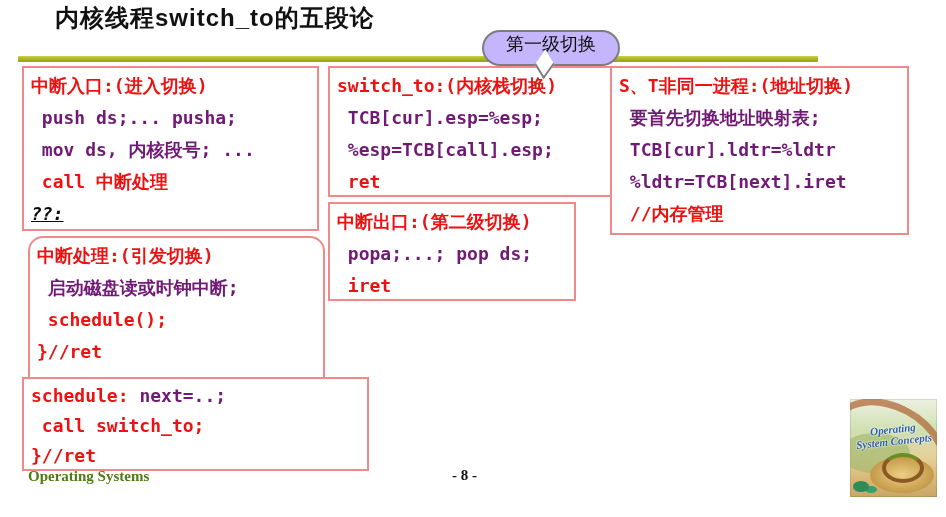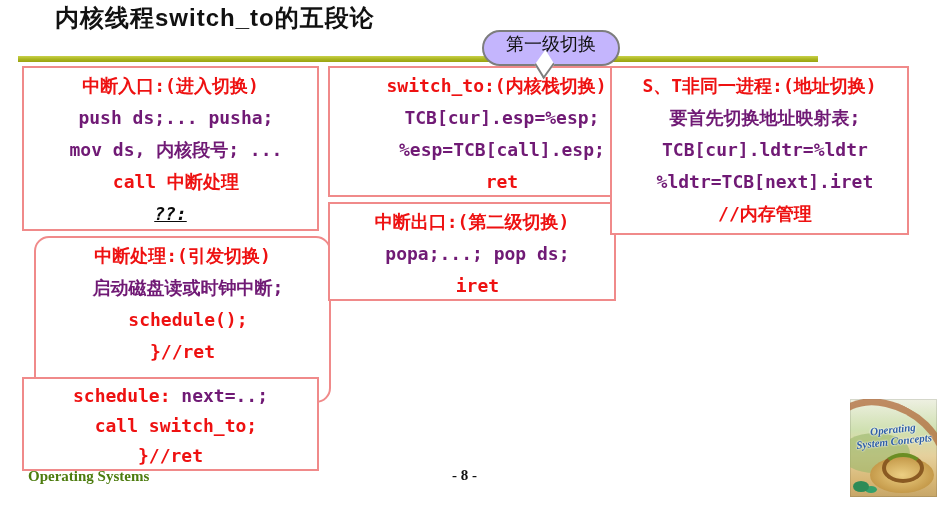--- a/index.html
+++ b/index.html
@@ -15,31 +15,31 @@
   .callout{position:absolute;left:482px;top:30px;width:134px;height:32px;background:#c4b5fd;
            border:2px solid #7d7d7d;border-radius:18px;z-index:6;
            display:flex;justify-content:center;}
   .callout-label{font-size:18px;color:#111;}
   .callout-tail{position:absolute;left:52px;bottom:-9px;width:15px;height:15px;background:#fff;
                 border-right:2px solid #7d7d7d;border-bottom:2px solid #7d7d7d;
                 transform:rotate(58deg) skewX(22deg);}
 
   .box{position:absolute;background:#fff;border:2px solid #f08a8a;padding:2px 7px;box-sizing:border-box;z-index:2;}
   .ln{line-height:32px;white-space:pre;font-size:18px;font-weight:bold;
-      font-family:"DejaVu Sans Mono","Liberation Sans",monospace;text-align:center;}
+      font-family:"DejaVu Sans Mono","Liberation Sans",monospace;}
   .red{color:#ee1111;}
   .blk{color:#701a75;}
   .qline{color:#0a0a0a;font-style:italic;text-decoration:underline;}
 
   .box-ientry{left:22px;top:66px;width:297px;height:165px;}
-  .box-ihandler{left:34px;top:236px;width:297px;height:167px;border-radius:15px;}
-  .box-sched{left:22px;top:377px;width:297px;height:94px;}
+  .box-ihandler{left:28px;top:236px;width:297px;height:167px;border-radius:15px;}
+  .box-sched{left:22px;top:377px;width:347px;height:94px;}
   .box-sched .ln{line-height:30px;}
   .box-switch{left:328px;top:66px;width:337px;height:131px;}
-  .box-iexit{left:328px;top:202px;width:288px;height:99px;}
+  .box-iexit{left:328px;top:202px;width:248px;height:99px;}
   .box-addr{left:610px;top:66px;width:299px;height:169px;}
 
   .footer-course{position:absolute;left:28px;top:468px;font:bold 15px "Liberation Serif",serif;color:#4d7c0f;}
   .footer-page{position:absolute;left:452px;top:467px;font:bold 15px "Liberation Serif",serif;color:#111;}
 
   .book{position:absolute;left:850px;top:399px;width:87px;height:98px;overflow:hidden;
         background:linear-gradient(180deg,#eef0e2 0%,#cfe0b0 32%,#e5d09c 58%,#d8b877 82%,#c7a668 100%);
         box-shadow:inset 0 0 0 1px rgba(0,0,0,.10);}
   .book-arc{position:absolute;left:-24px;top:4px;width:110px;height:74px;border:7px solid #b06a3a;
             border-radius:50%;border-bottom-color:transparent;border-right-color:transparent;

